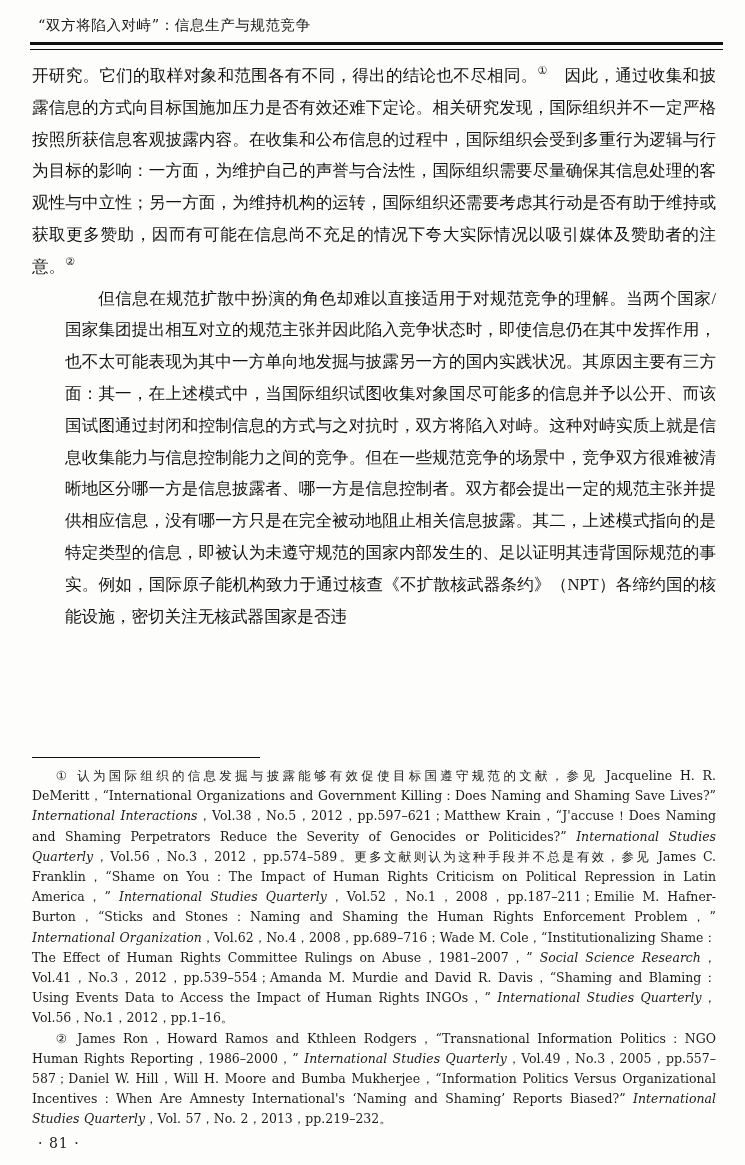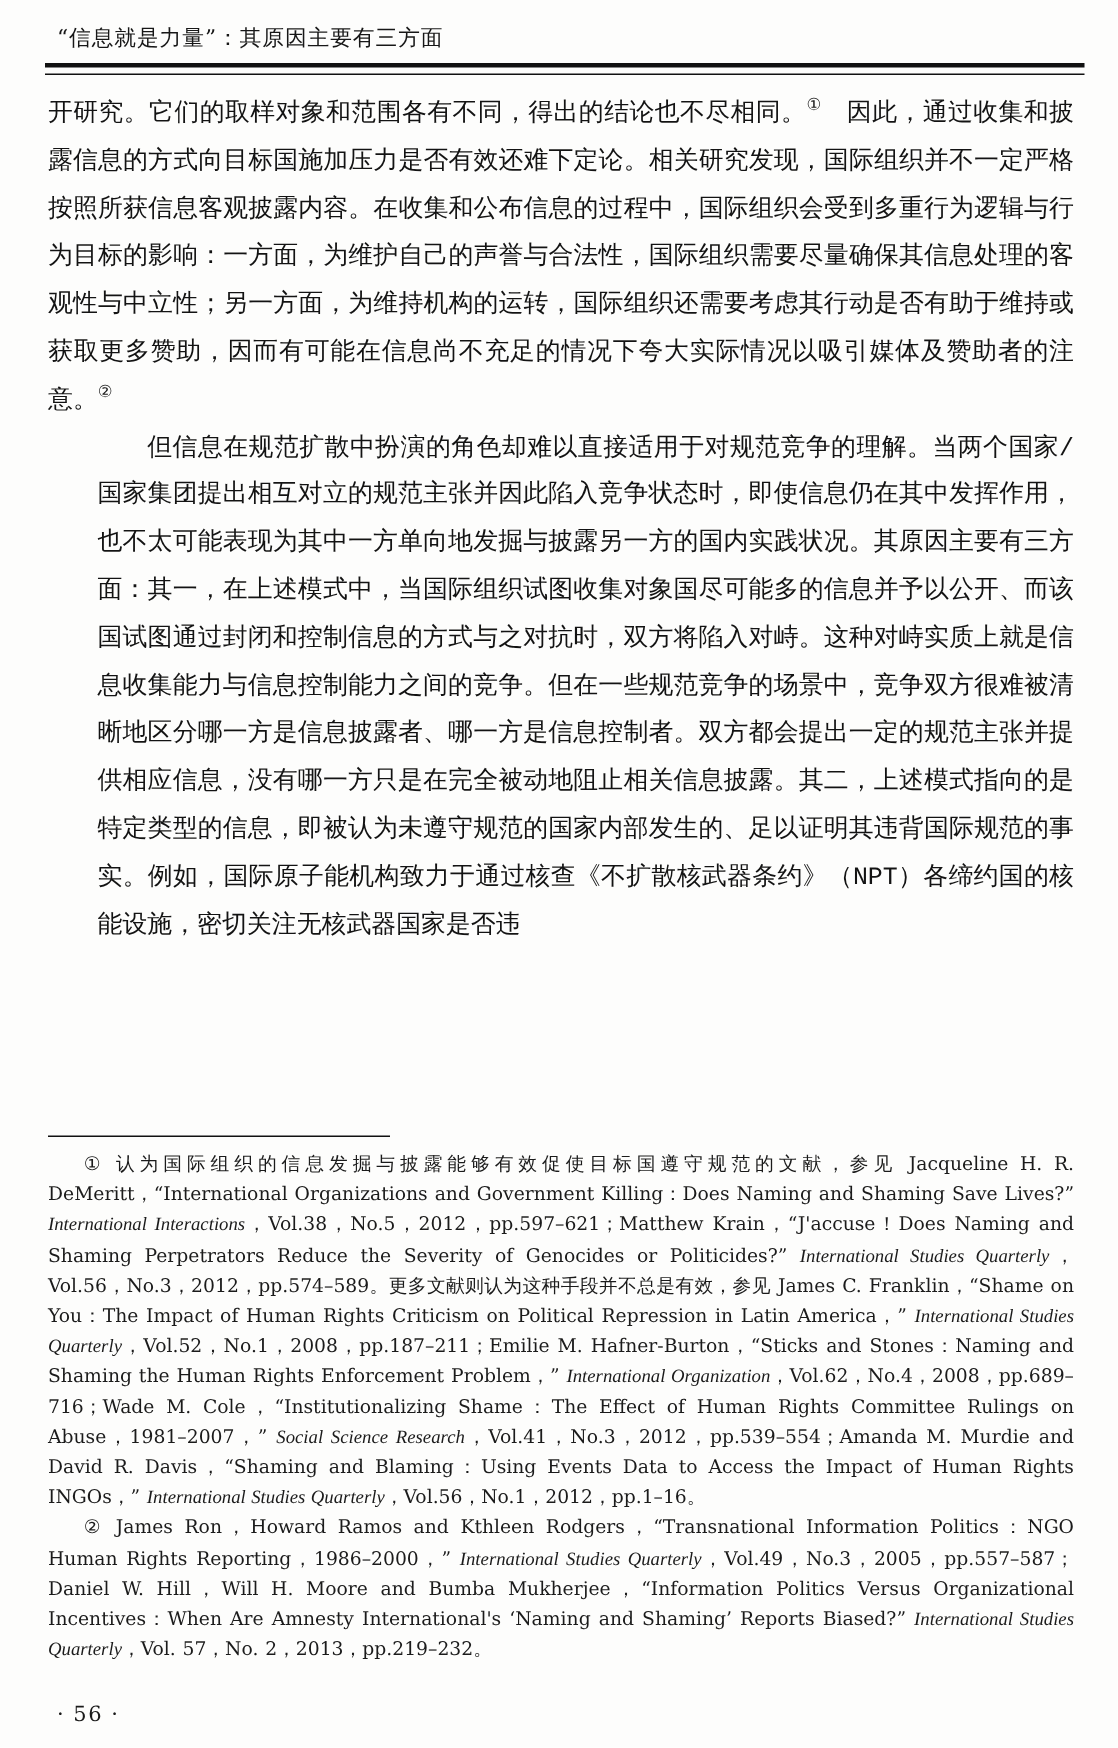--- a/index.html
+++ b/index.html
@@ -63,21 +63,21 @@
     width: 684px;
   }
   .para {
     font-size: 16.6px;
     line-height: 31.8px;
     text-align: justify;
     text-align-last: left;
     letter-spacing: 0px;
     margin: 0 0 0 0;
     color: #131313;
-    font-family: Liberation Mono, monospace;
+    font-family: Liberation Serif, serif;
   }
   .para + .para {
     margin-top: 0px;
   }
   .indent2 {
     text-indent: 2em;
     margin-left: 33px;
   }
   .fnref {
     font-size: 11px;
@@ -112,56 +112,55 @@
     word-spacing: 0.5px;
   }
   .fn .marker {
     margin-right: 7px;
   }
   .fn-indent {
     text-indent: 1.9em;
   }
   .it {
     font-style: italic;
-    font-family: Liberation Serif, serif;
   }
 
   
   .folio {
     position: absolute;
     left: 38px;
     bottom: 14px;
     font-size: 14px;
     color: #1a1a1a;
     letter-spacing: 1px;
     font-family: "DejaVu Serif", "Liberation Serif", serif;
   }
 </style>
 </head>
 <body>
 
 <div class="page">
 
   <div class="runhead">
-    <div class="runhead-title">“信息就是力量”：其原因主要有三方面</div>
+    <div class="runhead-title">“双方将陷入对峙”：信息生产与规范竞争</div>
   </div>
 
   <div class="rule-thick"></div>
   <div class="rule-thin"></div>
 
   <div class="body-col">
 
     <p class="para"><span>开研究。它们的取样对象和范围各有不同，得出的结论也不尽相同。</span><span class="fnref">①</span><span>　因此，通过收集和披露信息的方式向目标国施加压力是否有效还难下定论。相关研究发现，国际组织并不一定严格按照所获信息客观披露内容。在收集和公布信息的过程中，国际组织会受到多重行为逻辑与行为目标的影响：一方面，为维护自己的声誉与合法性，国际组织需要尽量确保其信息处理的客观性与中立性；另一方面，为维持机构的运转，国际组织还需要考虑其行动是否有助于维持或获取更多赞助，因而有可能在信息尚不充足的情况下夸大实际情况以吸引媒体及赞助者的注意。</span><span class="fnref">②</span></p>
 
     <p class="para indent2"><span>但信息在规范扩散中扮演的角色却难以直接适用于对规范竞争的理解。当两个国家/国家集团提出相互对立的规范主张并因此陷入竞争状态时，即使信息仍在其中发挥作用，也不太可能表现为其中一方单向地发掘与披露另一方的国内实践状况。其原因主要有三方面：其一，在上述模式中，当国际组织试图收集对象国尽可能多的信息并予以公开、而该国试图通过封闭和控制信息的方式与之对抗时，双方将陷入对峙。这种对峙实质上就是信息收集能力与信息控制能力之间的竞争。但在一些规范竞争的场景中，竞争双方很难被清晰地区分哪一方是信息披露者、哪一方是信息控制者。双方都会提出一定的规范主张并提供相应信息，没有哪一方只是在完全被动地阻止相关信息披露。其二，上述模式指向的是特定类型的信息，即被认为未遵守规范的国家内部发生的、足以证明其违背国际规范的事实。例如，国际原子能机构致力于通过核查《不扩散核武器条约》（NPT）各缔约国的核能设施，密切关注无核武器国家是否违</span></p>
 
   </div>
 
   <div class="fn-rule"></div>
 
   <div class="footnotes">
     <p class="fn fn-indent"><span class="marker">①</span><span class="fn-body"><span>认为国际组织的信息发掘与披露能够有效促使目标国遵守规范的文献，参见 Jacqueline H. R. DeMeritt，“International Organizations and Government Killing：Does Naming and Shaming Save Lives?” </span><span class="it">International Interactions</span><span>，Vol.38，No.5，2012，pp.597–621；Matthew Krain，“J'accuse！Does Naming and Shaming Perpetrators Reduce the Severity of Genocides or Politicides?” </span><span class="it">International Studies Quarterly</span><span>，Vol.56，No.3，2012，pp.574–589。更多文献则认为这种手段并不总是有效，参见 James C. Franklin，“Shame on You：The Impact of Human Rights Criticism on Political Repression in Latin America，” </span><span class="it">International Studies Quarterly</span><span>，Vol.52，No.1，2008，pp.187–211；Emilie M. Hafner-Burton，“Sticks and Stones：Naming and Shaming the Human Rights Enforcement Problem，” </span><span class="it">International Organization</span><span>，Vol.62，No.4，2008，pp.689–716；Wade M. Cole，“Institutionalizing Shame：The Effect of Human Rights Committee Rulings on Abuse，1981–2007，” </span><span class="it">Social Science Research</span><span>，Vol.41，No.3，2012，pp.539–554；Amanda M. Murdie and David R. Davis，“Shaming and Blaming：Using Events Data to Access the Impact of Human Rights INGOs，” </span><span class="it">International Studies Quarterly</span><span>，Vol.56，No.1，2012，pp.1–16。</span></span></p>
     <p class="fn fn-indent"><span class="marker">②</span><span class="fn-body"><span>James Ron，Howard Ramos and Kthleen Rodgers，“Transnational Information Politics：NGO Human Rights Reporting，1986–2000，” </span><span class="it">International Studies Quarterly</span><span>，Vol.49，No.3，2005，pp.557–587；Daniel W. Hill，Will H. Moore and Bumba Mukherjee，“Information Politics Versus Organizational Incentives：When Are Amnesty International's ‘Naming and Shaming’ Reports Biased?” </span><span class="it">International Studies Quarterly</span><span>，Vol. 57，No. 2，2013，pp.219–232。</span></span></p>
   </div>
 
-  <div class="folio">· 56 ·</div>
+  <div class="folio">· 81 ·</div>
 
 </div>
 
 </body></html>

